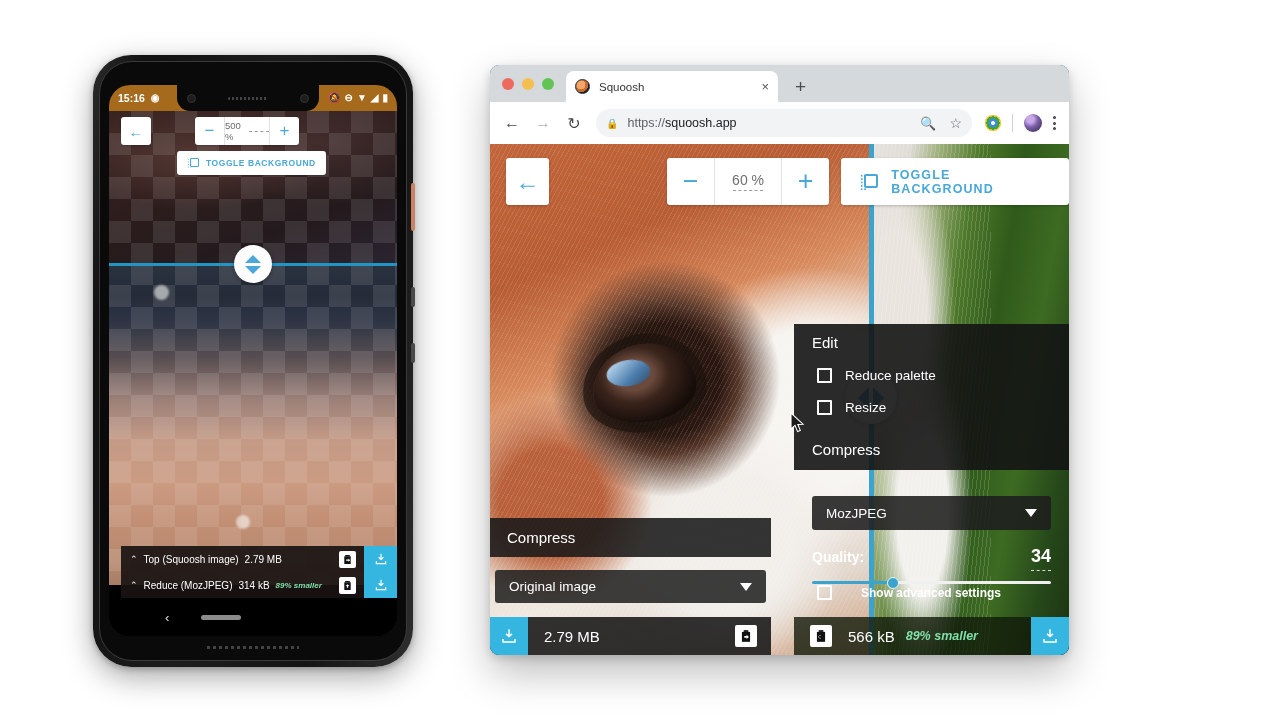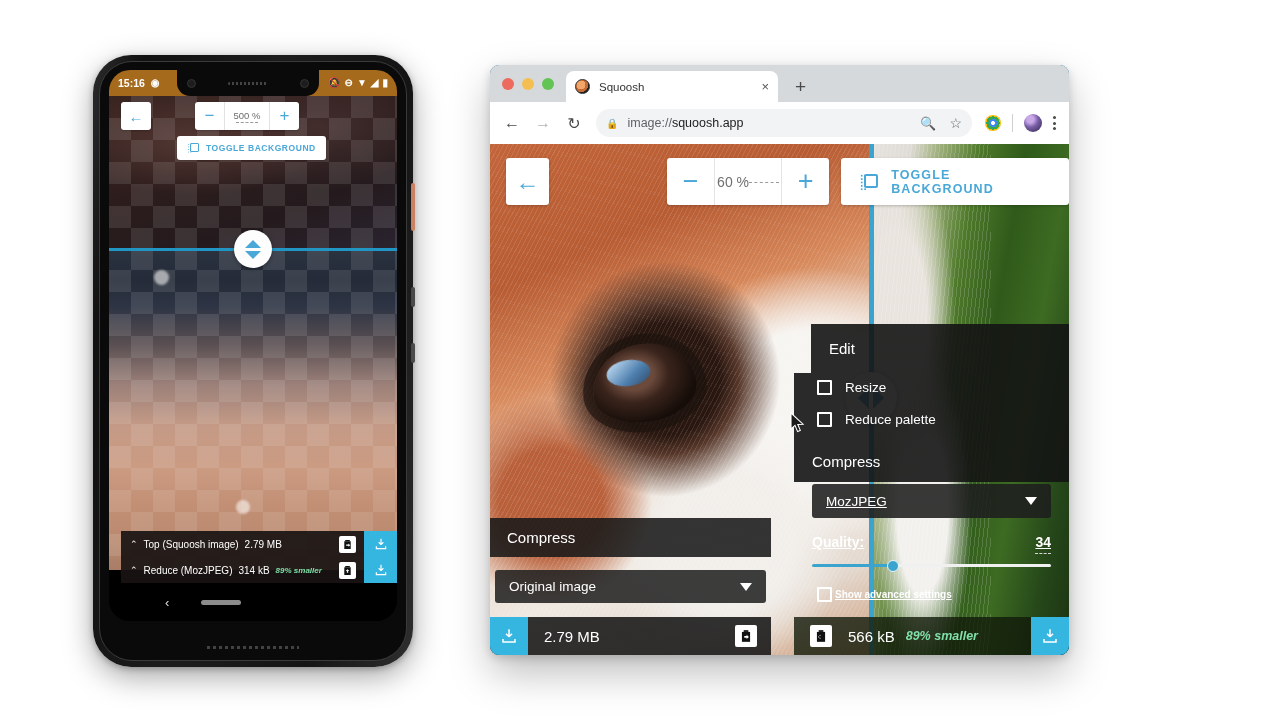--- a/index.html
+++ b/index.html
@@ -18,21 +18,21 @@
     background: linear-gradient(100deg,#2b2b2b 0%, #111 12%, #1c1c1c 45%, #141414 75%, #2e2e2e 100%);
     border-radius: 38px;
     box-shadow: 0 10px 30px rgba(0,0,0,.35), 0 2px 6px rgba(0,0,0,.25);
   }
   .phone-rim {
     position:absolute; left:6px; top:6px; right:6px; bottom:6px;
     border-radius:33px; background:#0a0a0a;
     border:1px solid #3a3a3a;
   }
   .phone-screen {
-    position:absolute; left:16px; top:15px; width:288px; height:551px;
+    position:absolute; left:16px; top:30px; width:288px; height:551px;
     border-radius:21px; overflow:hidden; background:#000;
   }
   .phone-btn-power {
     position:absolute; right:-2px; top:128px; width:4px; height:48px;
     background:#c98264; border-radius:2px;
   }
   .phone-btn-vol {
     position:absolute; right:-2px; top:232px; width:4px; height:20px;
     background:#4a4a4a; border-radius:2px;
   }
@@ -116,21 +116,21 @@
     display:flex; align-items:center; justify-content:center;
     box-shadow:0 1px 2px rgba(0,0,0,.2);
   }
   .p-zoomgrp {
     display:flex; align-items:stretch; background:#fff; border-radius:3px;
     box-shadow:0 1px 2px rgba(0,0,0,.2); height:28px; margin-left:34px;
   }
   .p-zoomgrp > div { display:flex; align-items:center; justify-content:center; }
   .p-zb { width:29px; color:#4aa8d8; font-size:17px; }
   .p-zv { width:46px; font-size:9.5px; color:#6c6c6c; border-left:1px solid #e2e2e2; border-right:1px solid #e2e2e2;
-          flex-direction:column; }
+          flex-direction:row; }
   .dashline { width:22px; height:0; border-bottom:1px dashed #9a9a9a; margin-top:1px;}
   .p-toggle {
     margin:6px 0 0 68px; display:inline-flex; align-items:center; gap:7px;
     background:#fff; border-radius:3px; height:24px; padding:0 10px;
     box-shadow:0 1px 2px rgba(0,0,0,.2);
     font-size:8.5px; letter-spacing:.55px; color:#4aa8d8; font-weight:bold;
   }
   .bgicon { position:relative; width:12px; height:12px; }
   .bgicon i {
     position:absolute; display:block; box-sizing:border-box;
@@ -267,57 +267,57 @@
     width:45px; height:47px; background:#fff; border-radius:3px;
     display:flex; align-items:center; justify-content:center;
     box-shadow:0 1px 3px rgba(0,0,0,.22); color:#4aa8d8; font-size:24px;
   }
   .b-zoomgrp {
     display:flex; height:47px; background:#fff; border-radius:3px; margin-left:118px;
     box-shadow:0 1px 3px rgba(0,0,0,.22);
   }
   .b-zoomgrp > div { display:flex; align-items:center; justify-content:center; }
   .b-zb { width:47px; color:#4aa8d8; font-size:27px; font-weight:300; }
-  .b-zv { width:68px; flex-direction:row; color:#6f6f6f; font-size:14px;
+  .b-zv { width:68px; flex-direction:column; color:#6f6f6f; font-size:14px;
           border-left:1px solid #e4e4e4; border-right:1px solid #e4e4e4; }
   .dashline2 { width:30px; height:0; border-bottom:1px dashed #9a9a9a; margin-top:2px;}
   .b-toggle {
     margin-left:12px; height:47px; background:#fff; border-radius:3px; padding:0 19px;
     display:flex; align-items:center; gap:13px;
     box-shadow:0 1px 3px rgba(0,0,0,.22);
     color:#4aa8d8; font-size:12.5px; letter-spacing:1.1px; font-weight:bold;
   }
   .bgicon2 { position:relative; width:19px; height:19px; }
   .bgicon2 .sq { position:absolute; right:0; top:2px; width:14px; height:14px; border:2px solid #4aa8d8; border-radius:2px; box-sizing:border-box;}
   .bgicon2 .dots { position:absolute; left:0; top:2px; width:7px; height:17px;
     background-image: radial-gradient(#4aa8d8 42%, transparent 45%); background-size:3.4px 3.4px; }
 
   
   .edit-panel {
     position:absolute; right:0; top:180px; width:275px; z-index:6; color:#fff;
   }
-  .ep-head { background:rgba(20,20,20,.90); padding:16px 18px; font-size:15px;margin-left:17px; }
+  .ep-head { background:rgba(20,20,20,.90); padding:10px 18px; font-size:15px; }
   .ep-rows { background:rgba(20,20,20,.90); padding:0 18px 8px; }
   .ep-row { display:flex; align-items:center; gap:13px; padding:7px 0 10px 5px; font-size:13.5px; }
   .cbox { width:15px; height:15px; border:2px solid #fff; border-radius:1px; flex:none; }
   .ep-sub { background:rgba(20,20,20,.90); padding:8px 18px 12px; font-size:15px; }
-  .ep-body { padding:2px 18px 0 18px;text-decoration:underline; }
+  .ep-body { padding:26px 18px 0 18px; }
   .select {
     background:rgba(30,30,30,.88); height:34px; border-radius:3px;
     display:flex; align-items:center; padding:0 14px; font-size:13.5px;
   }
   .caretdown { margin-left:auto; width:0;height:0;border-left:6px solid transparent;border-right:6px solid transparent;border-top:8px solid #fff; }
   .q-row { display:flex; align-items:baseline; margin-top:16px; font-size:14px; font-weight:bold; }
-  .q-val { margin-left:auto; font-size:14px; font-weight:bold; position:relative; }
+  .q-val { margin-left:auto; font-size:18px; font-weight:bold; position:relative; }
   .q-val::after { content:""; position:absolute; left:0; right:0; bottom:-4px; height:0; border-bottom:1px dashed #d7d7d7;}
   .slider { position:relative; margin-top:14px; height:4px; }
   .slider .track { position:absolute; left:0; right:0; top:0; height:3px; background:#f0f0f0; border-radius:2px; }
   .slider .fill { position:absolute; left:0; top:0; height:3px; background:#3aa4cf; border-radius:2px; }
   .slider .thumb { position:absolute; top:-4px; width:12px; height:12px; border-radius:50%; background:#3aa4cf; border:1.5px solid #e8f4fa; }
-  .adv-row { display:flex; align-items:center; gap:3px; margin-top:19px; font-size:10px; font-weight:bold; padding-left:5px; }
+  .adv-row { display:flex; align-items:center; gap:29px; font-size:12px; font-weight:bold; padding-left:5px; }
 
   
   .compress-panel { position:absolute; left:0; bottom:38px; width:281px; z-index:6; color:#fff; }
   .cp-head { background:rgba(25,25,25,.88); padding:11px 17px; font-size:15px; }
   .cp-body { padding:13px 5px 14px; }
   .cp-select {
     background:rgba(30,30,30,.86); height:33px; border-radius:3px;
     display:flex; align-items:center; padding:0 14px; font-size:13.5px;
   }
 
@@ -467,21 +467,21 @@
       </div>
       <span class="newtab">+</span>
     </div>
 
     <div class="omnibar">
       <span class="navicon">←</span>
       <span class="navicon dim">→</span>
       <span class="navicon">↻</span>
       <div class="urlbox">
         <span class="lock">🔒</span>
-        <span class="urltext"><span class="scheme">image://</span><span>squoosh.app</span></span>
+        <span class="urltext"><span class="scheme">https://</span><span>squoosh.app</span></span>
         <span style="margin-left:auto;display:flex;align-items:center;gap:13px;">
           <span style="color:#5f6368;font-size:13px;">🔍</span>
           <span style="color:#5f6368;font-size:14px;">☆</span>
         </span>
       </div>
       <div class="omniright">
         <span class="chrome-logo"></span>
         <span class="divider-v"></span>
         <span class="avatar"></span>
         <span class="kebab">
@@ -532,25 +532,25 @@
           </span>
           <span>TOGGLE BACKGROUND</span>
         </div>
       </div>
 
       <div class="edit-panel">
         <div class="ep-head">Edit</div>
         <div class="ep-rows">
           <div class="ep-row">
             <span class="cbox"></span>
-            <span>Resize</span>
+            <span>Reduce palette</span>
           </div>
           <div class="ep-row">
             <span class="cbox"></span>
-            <span>Reduce palette</span>
+            <span>Resize</span>
           </div>
         </div>
         <div class="ep-sub">Compress</div>
         <div class="ep-body">
           <div class="select">
             <span>MozJPEG</span>
             <span class="caretdown"></span>
           </div>
           <div class="q-row">
             <span>Quality:</span>

